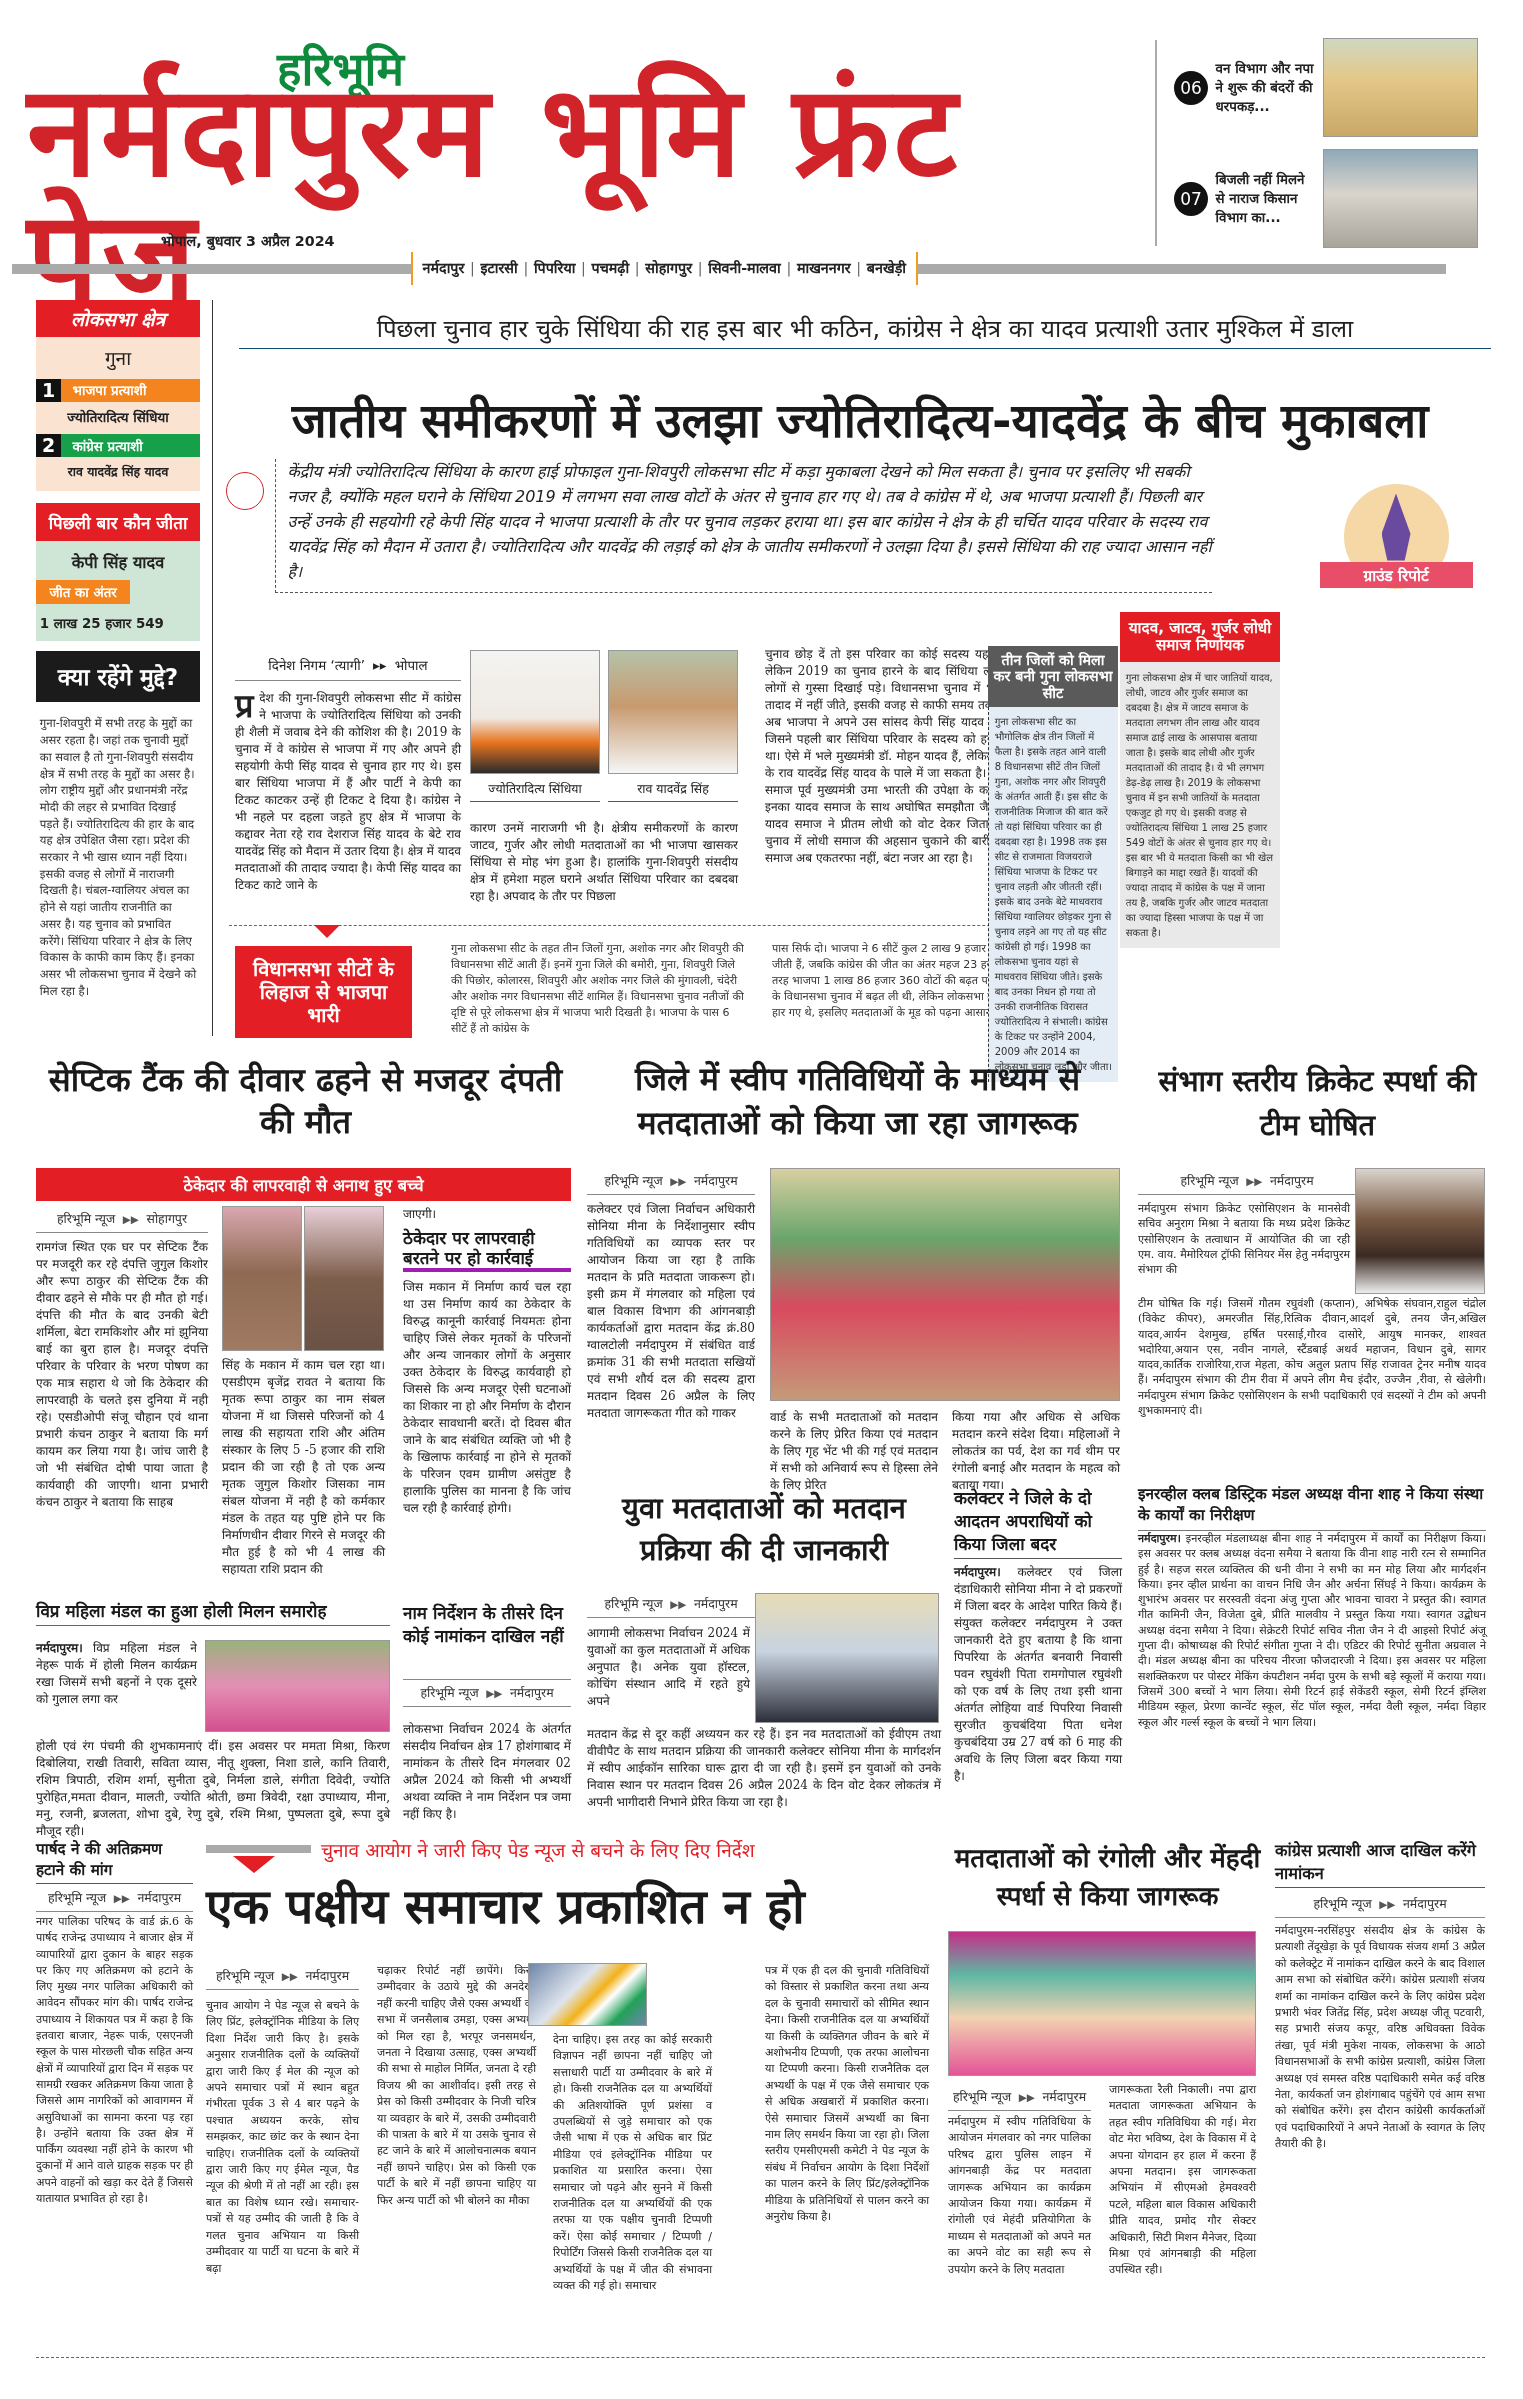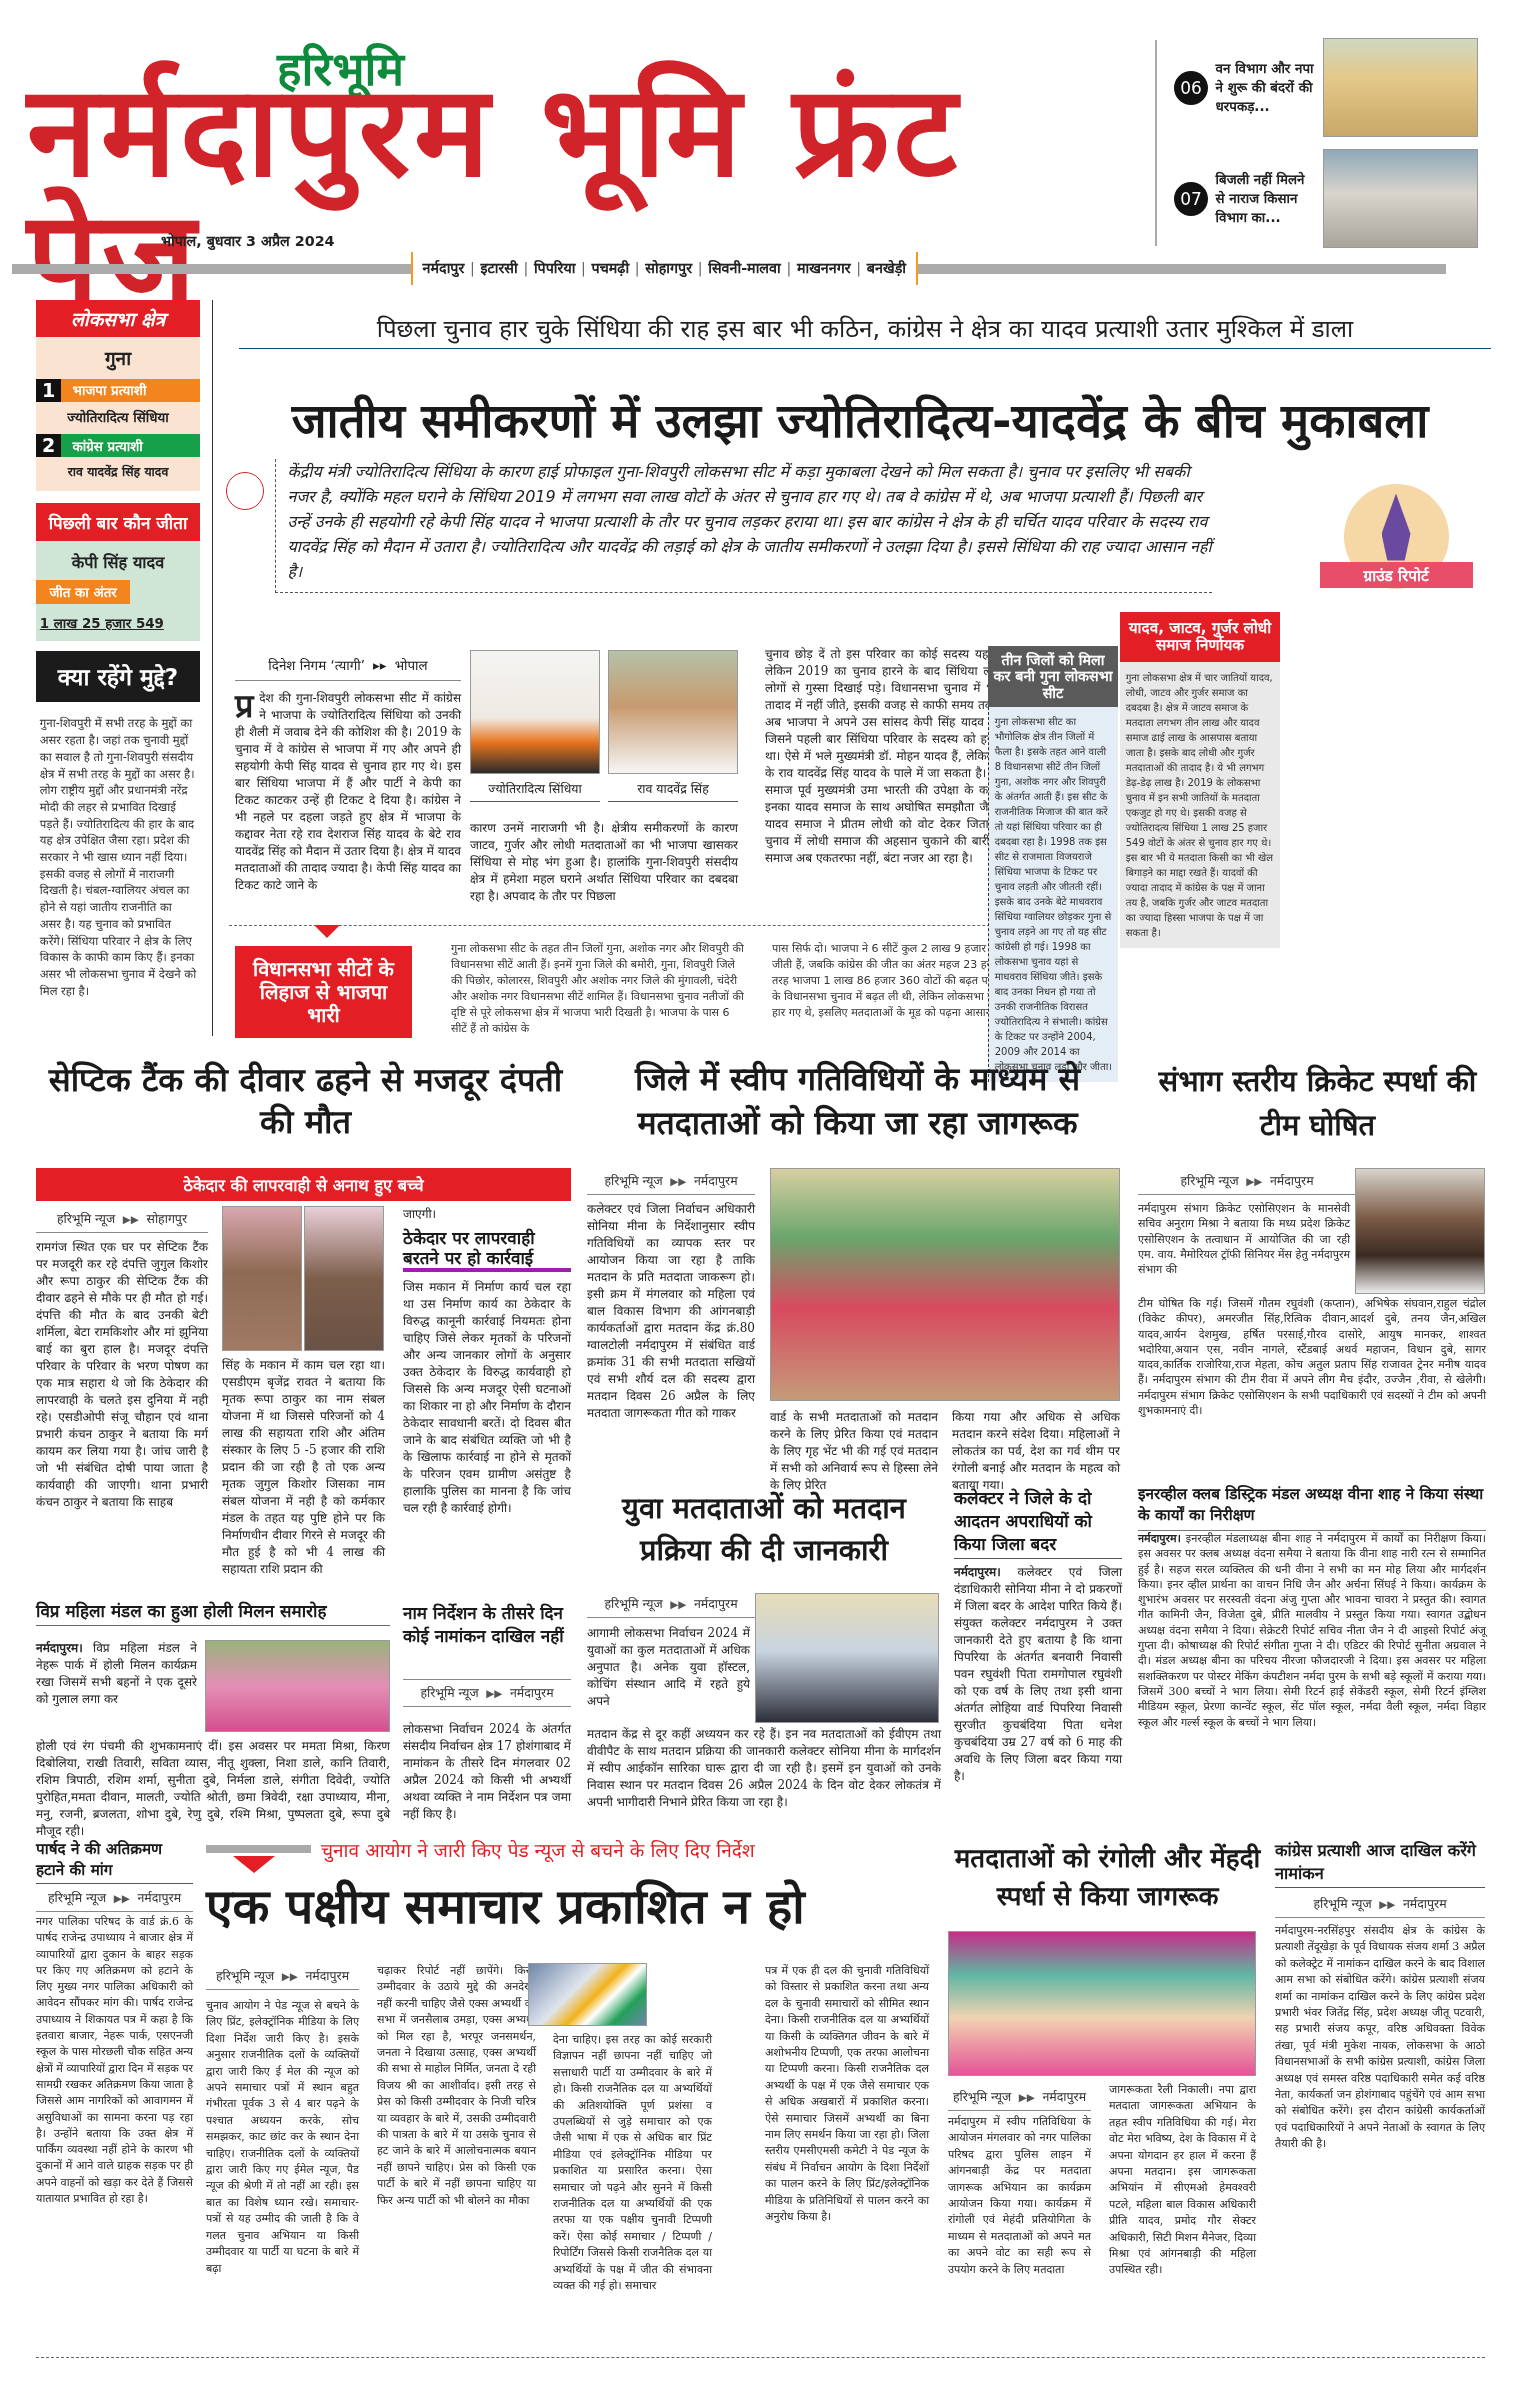--- a/index.html
+++ b/index.html
@@ -57,37 +57,37 @@
   <span>सिवनी-मालवा</span>
     <span class="sep">|</span>
   <span>माखननगर</span>
     <span class="sep">|</span>
   <span>बनखेड़ी</span>
 </div>
 
 <div class="abs" style="left:36px;top:300px;width:164px;">
   <div class="red" style="font-weight:bold;font-size:19px;font-style:italic;text-align:center;padding:5.7px 0;">लोकसभा क्षेत्र</div>
   <div style="background:#fbe3d2;padding:3.8px 0 7.6px;">
-    <div style="text-align:center;font-weight:bold;font-size:19px;padding:3.8px 0 7.6px;">गुना</div>
+    <div style="text-align:center;font-weight:normal;font-size:19px;padding:3.8px 0 7.6px;">गुना</div>
     <div style="display:flex;align-items:stretch;margin-bottom:3.8px;">
       <span class="num-box">1</span>
       <span class="side-tag" style="background:#f3841e;font-size:13.4px;flex:1;">भाजपा प्रत्याशी</span>
     </div>
     <div style="text-align:center;font-size:13.4px;font-weight:bold;padding:1.9px 0 7.6px;">ज्योतिरादित्य सिंधिया</div>
     <div style="display:flex;align-items:stretch;margin-bottom:3.8px;">
       <span class="num-box">2</span>
       <span class="side-tag" style="background:#16a04a;font-size:13.4px;flex:1;">कांग्रेस प्रत्याशी</span>
     </div>
     <div style="text-align:center;font-size:12.4px;font-weight:bold;padding:1.9px 0 3.8px;">राव यादवेंद्र सिंह यादव</div>
   </div>
   <div class="red" style="margin-top:11.5px;font-weight:bold;font-size:17px;text-align:center;padding:7.6px 0;">पिछली बार कौन जीता</div>
   <div style="background:#cfe6d6;padding:5.7px 0 9.6px;">
     <div style="text-align:center;font-weight:bold;font-size:16.3px;padding:3.8px 0 7.6px;">केपी सिंह यादव</div>
     <div style="display:inline-block;background:#f3841e;color:#fff;font-weight:bold;font-size:13.4px;padding:2.9px 13.4px;">जीत का अंतर</div>
-    <div style="font-size:13.4px;font-weight:bold;padding:9.6px 3.8px 0;text-decoration:underline;">1 लाख 25 हजार 549</div>
+    <div style="font-size:13.4px;font-weight:bold;padding:9.6px 3.8px 0;">1 लाख 25 हजार 549</div>
   </div>
   <div style="margin-top:9.6px;background:#1b1b1b;color:#fff;font-weight:bold;font-size:23px;text-align:center;padding:9.6px 0;">क्या रहेंगे मुद्दे?</div>
   <div class="body-sm" style="padding:13.4px 3.8px 0;">गुना-शिवपुरी में सभी तरह के मुद्दों का असर रहता है। जहां तक चुनावी मुद्दों का सवाल है तो गुना-शिवपुरी संसदीय क्षेत्र में सभी तरह के मुद्दों का असर है। लोग राष्ट्रीय मुद्दों और प्रधानमंत्री नरेंद्र मोदी की लहर से प्रभावित दिखाई पड़ते हैं। ज्योतिरादित्य की हार के बाद यह क्षेत्र उपेक्षित जैसा रहा। प्रदेश की सरकार ने भी खास ध्यान नहीं दिया। इसकी वजह से लोगों में नाराजगी दिखती है। चंबल-ग्वालियर अंचल का होने से यहां जातीय राजनीति का असर है। यह चुनाव को प्रभावित करेंगे। सिंधिया परिवार ने क्षेत्र के लिए विकास के काफी काम किए हैं। इनका असर भी लोकसभा चुनाव में देखने को मिल रहा है।</div>
 </div>
 <div class="abs" style="left:212px;top:300px;width:1px;height:736px;background:#333;"></div>
 
 <div class="abs" style="left:239px;top:311px;width:1252px;font-size:24px;color:#222;border-bottom:1px solid #0c4a6e;padding-bottom:3.8px;text-align:center;">पिछला चुनाव हार चुके सिंधिया की राह इस बार भी कठिन, कांग्रेस ने क्षेत्र का यादव प्रत्याशी उतार मुश्किल में डाला</div>
 <div class="abs hl" style="left:229px;top:363px;width:1262px;font-size:47px;text-align:center;margin-top:31px;">जातीय समीकरणों में उलझा ज्योतिरादित्य-यादवेंद्र के बीच मुकाबला</div>
 
 <div class="abs" style="left:226px;top:472px;width:38px;height:38px;border:1.9px solid #d1232a;border-radius:50%;"></div>

